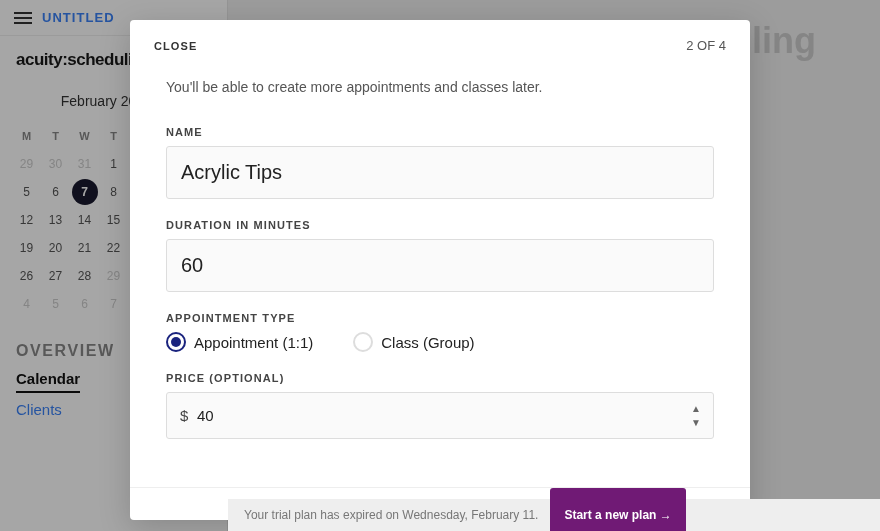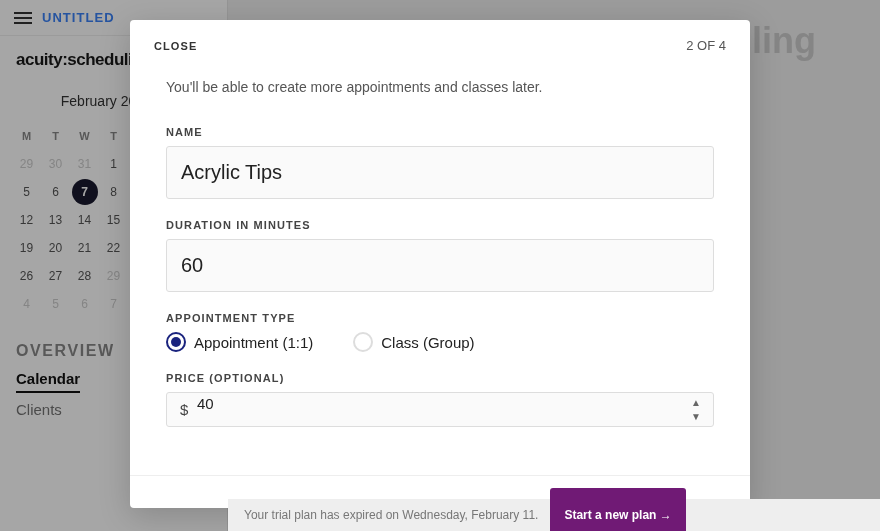--- a/index.html
+++ b/index.html
@@ -126,21 +126,21 @@
       color: #111;
       padding: 4px 0;
       border-bottom: 2px solid #111;
       display: inline-block;
       margin-bottom: 4px;
       cursor: pointer;
     }
 
     .sidebar-nav-item-plain {
       font-size: 15px;
-      color: #737373;
+      color: #3b82f6;
       padding: 4px 0;
       display: block;
       cursor: pointer;
     }
 
     
     .main-bg {
       position: absolute;
       left: 228px; top: 0;
       right: 0; bottom: 0;
@@ -294,21 +294,21 @@
 
     .price-symbol {
       position: absolute;
       left: 14px;
       font-size: 15px;
       color: #444;
     }
 
     .price-input {
       width: 100%;
-      padding: 2px 14px 14px 30px;
+      padding: 14px 14px 14px 30px;
       border: 1px solid #ddd;
       border-radius: 3px;
       font-size: 15px;
       color: #222;
       background: #fafafa;
       outline: none;
     }
 
     .price-stepper {
       position: absolute;

